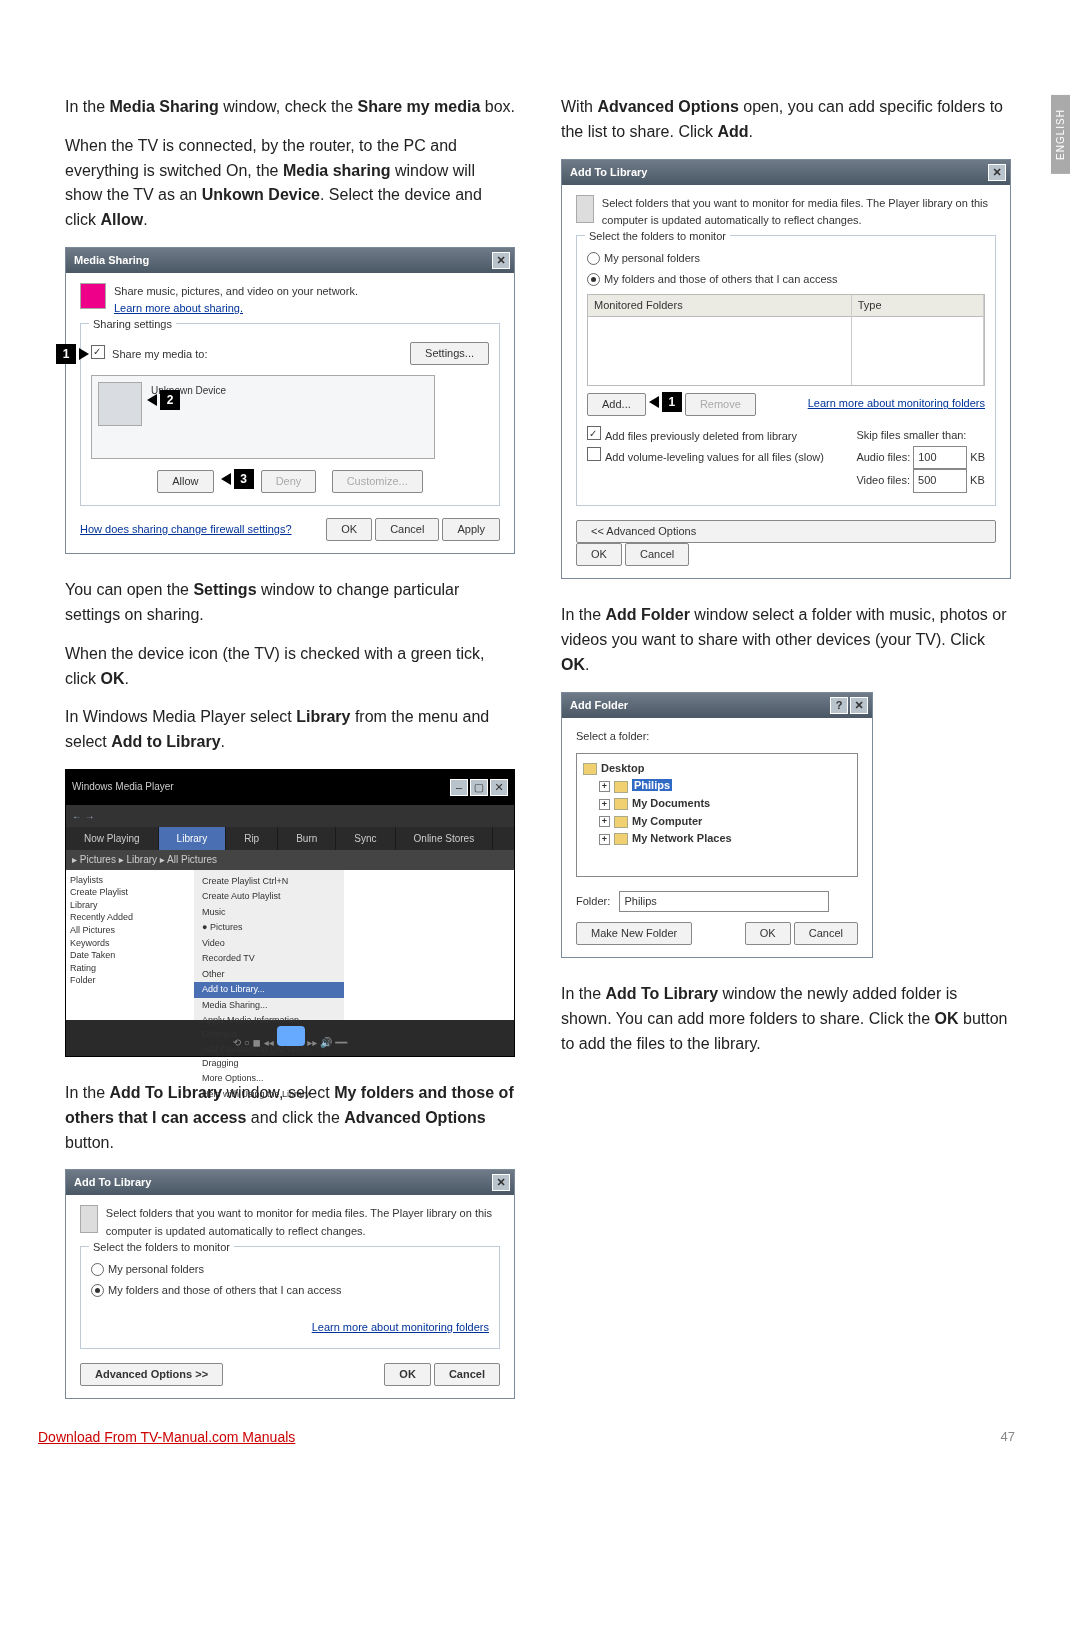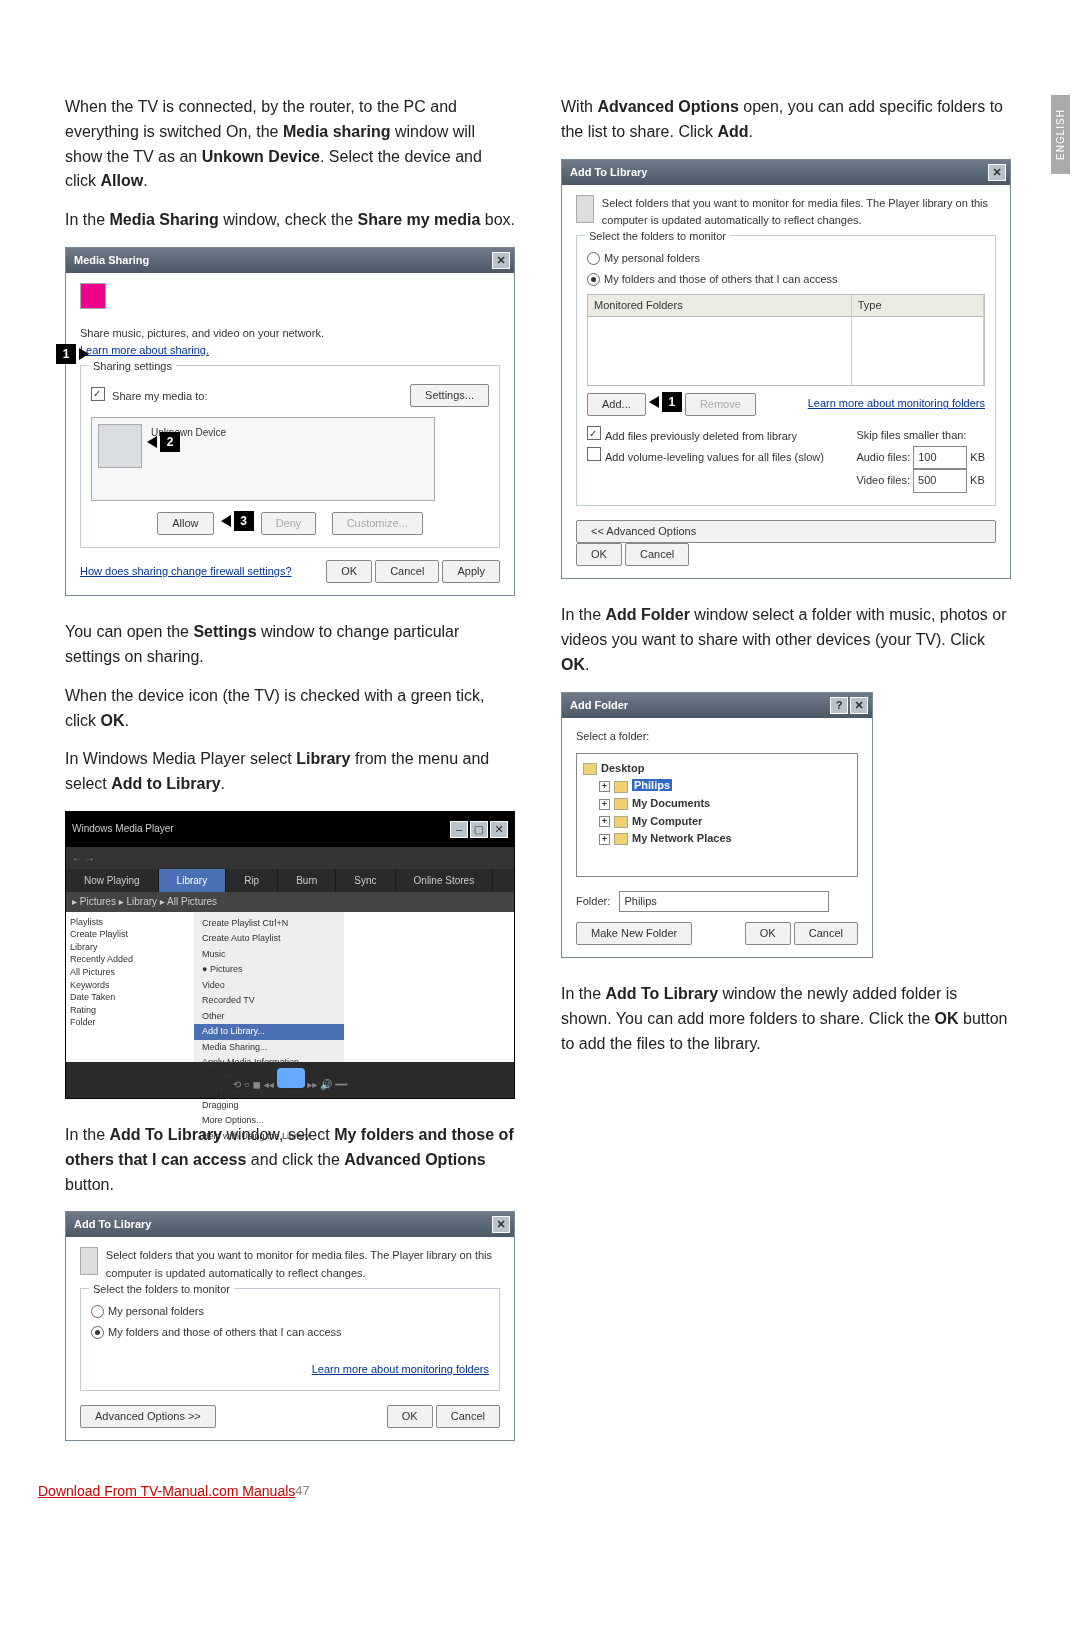--- a/index.html
+++ b/index.html
@@ -176,57 +176,58 @@
     padding: 6px;
     font-size: 11px;
     line-height: 1.6;
     background: #fff;
     font-weight: bold;
   }
   .tree-icon { display:inline-block; width:12px; height:10px; background:#f0d070; border:1px solid #aa8; margin-right:4px; vertical-align:middle;}
   .tree-box { display:inline-block; width:9px; height:9px; border:1px solid #888; font-size:9px; line-height:8px; text-align:center; margin-right:4px; vertical-align:middle;}
   .footer {
     position: absolute;
-    bottom: 16px;
+    bottom: 28px;
     left: 38px;
     right: 65px;
     display: flex;
+    justify-content: space-between;
     font-size: 14px;
   }
   .footer a { color: #c00; text-decoration: underline;}
   .page-num { color: #888; font-size: 13px;}
   .cout-wrap { display:inline-flex; align-items:center; gap:3px;}
   .arrow-left { width:0;height:0;border-top:6px solid transparent;border-bottom:6px solid transparent;border-right:10px solid #000; display:inline-block;}
   .arrow-right { width:0;height:0;border-top:6px solid transparent;border-bottom:6px solid transparent;border-left:10px solid #000; display:inline-block;}
 </style>
 </head>
 <body>
 
 <div class="page">
   <div class="side-tab">ENGLISH</div>
 
   <div class="cols">
 
     <div class="col">
 
       <p>
+        <span>In the </span><span class="b">Media Sharing</span><span> window, check the </span><span class="b">Share my media</span><span> box.</span>
+      </p>
+
+      <p>
         <span>When the TV is connected, by the router, to the PC and everything is switched On, the </span><span class="b">Media sharing</span><span> window will show the TV as an </span><span class="b">Unkown Device</span><span>. Select the device and click </span><span class="b">Allow</span><span>.</span>
-      </p>
-
-      <p>
-        <span>In the </span><span class="b">Media Sharing</span><span> window, check the </span><span class="b">Share my media</span><span> box.</span>
       </p>
 
       <div class="win" style="position:relative;">
         <div class="titlebar">
           <span>Media Sharing</span>
           <span class="tb-btn">✕</span>
         </div>
         <div class="win-body">
-          <div style="display:flex; gap:16px;flex-direction:column;">
+          <div style="display:flex; gap:8px;">
             <div style="width:24px;height:24px;background:#e08; border:1px solid #aaa;"></div>
             <div>
               <div>Share music, pictures, and video on your network.</div>
               <div class="link">Learn more about sharing.</div>
             </div>
           </div>
 
           <div class="fieldset">
             <span class="legend">Sharing settings</span>
 
@@ -348,21 +349,21 @@
           <div style="display:flex; gap:8px;">
             <div style="width:26px;height:26px;background:#ddd;border:1px solid #aaa;"></div>
             <div>Select folders that you want to monitor for media files. The Player library on this computer is updated automatically to reflect changes.</div>
           </div>
           <div class="fieldset">
             <span class="legend">Select the folders to monitor</span>
             <div style="margin:4px 0;"><span class="radio"></span><span>My personal folders</span></div>
             <div><span class="radio checked"></span><span>My folders and those of others that I can access</span></div>
             <div style="text-align:right; margin-top:20px;"><span class="link">Learn more about monitoring folders</span></div>
           </div>
-          <div style="display:flex; justify-content:space-between; margin-top:14px;">
+          <div style="display:flex; justify-content:space-between; margin-top:14px;font-weight:bold;">
             <span class="btn">Advanced Options &gt;&gt;</span>
             <span>
               <span class="btn">OK</span>
               <span class="btn">Cancel</span>
             </span>
           </div>
         </div>
       </div>
 
     </div>

